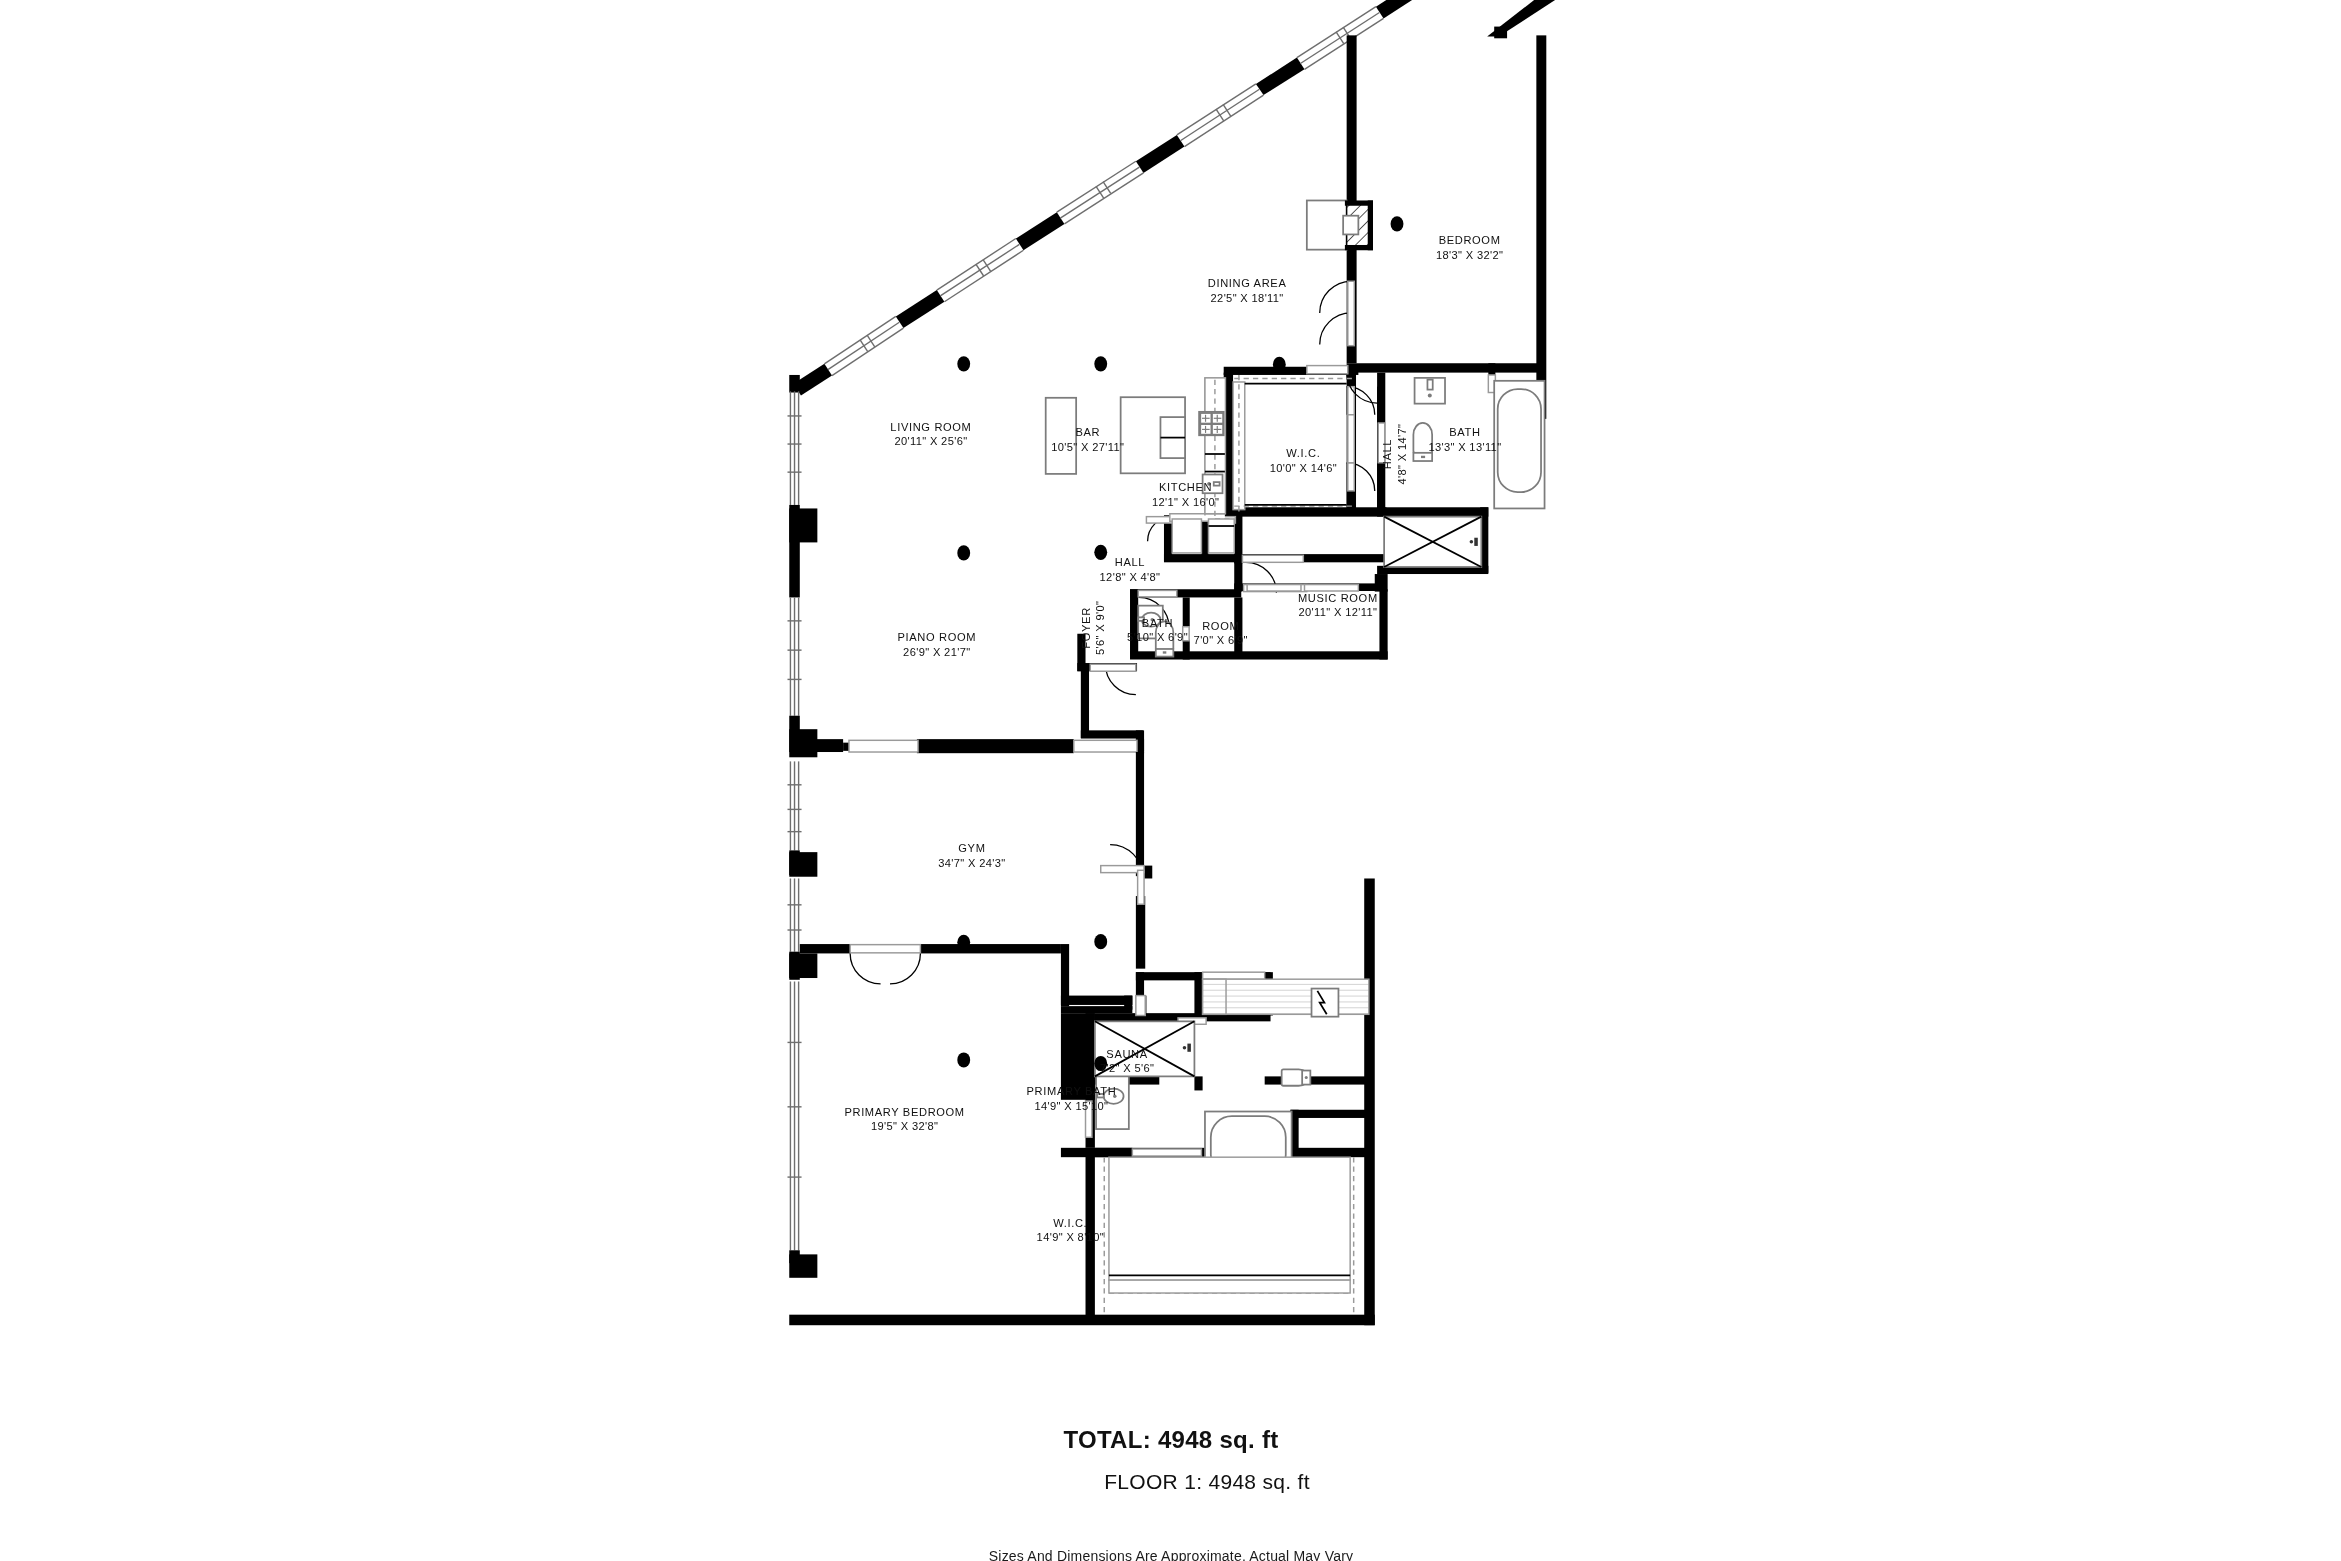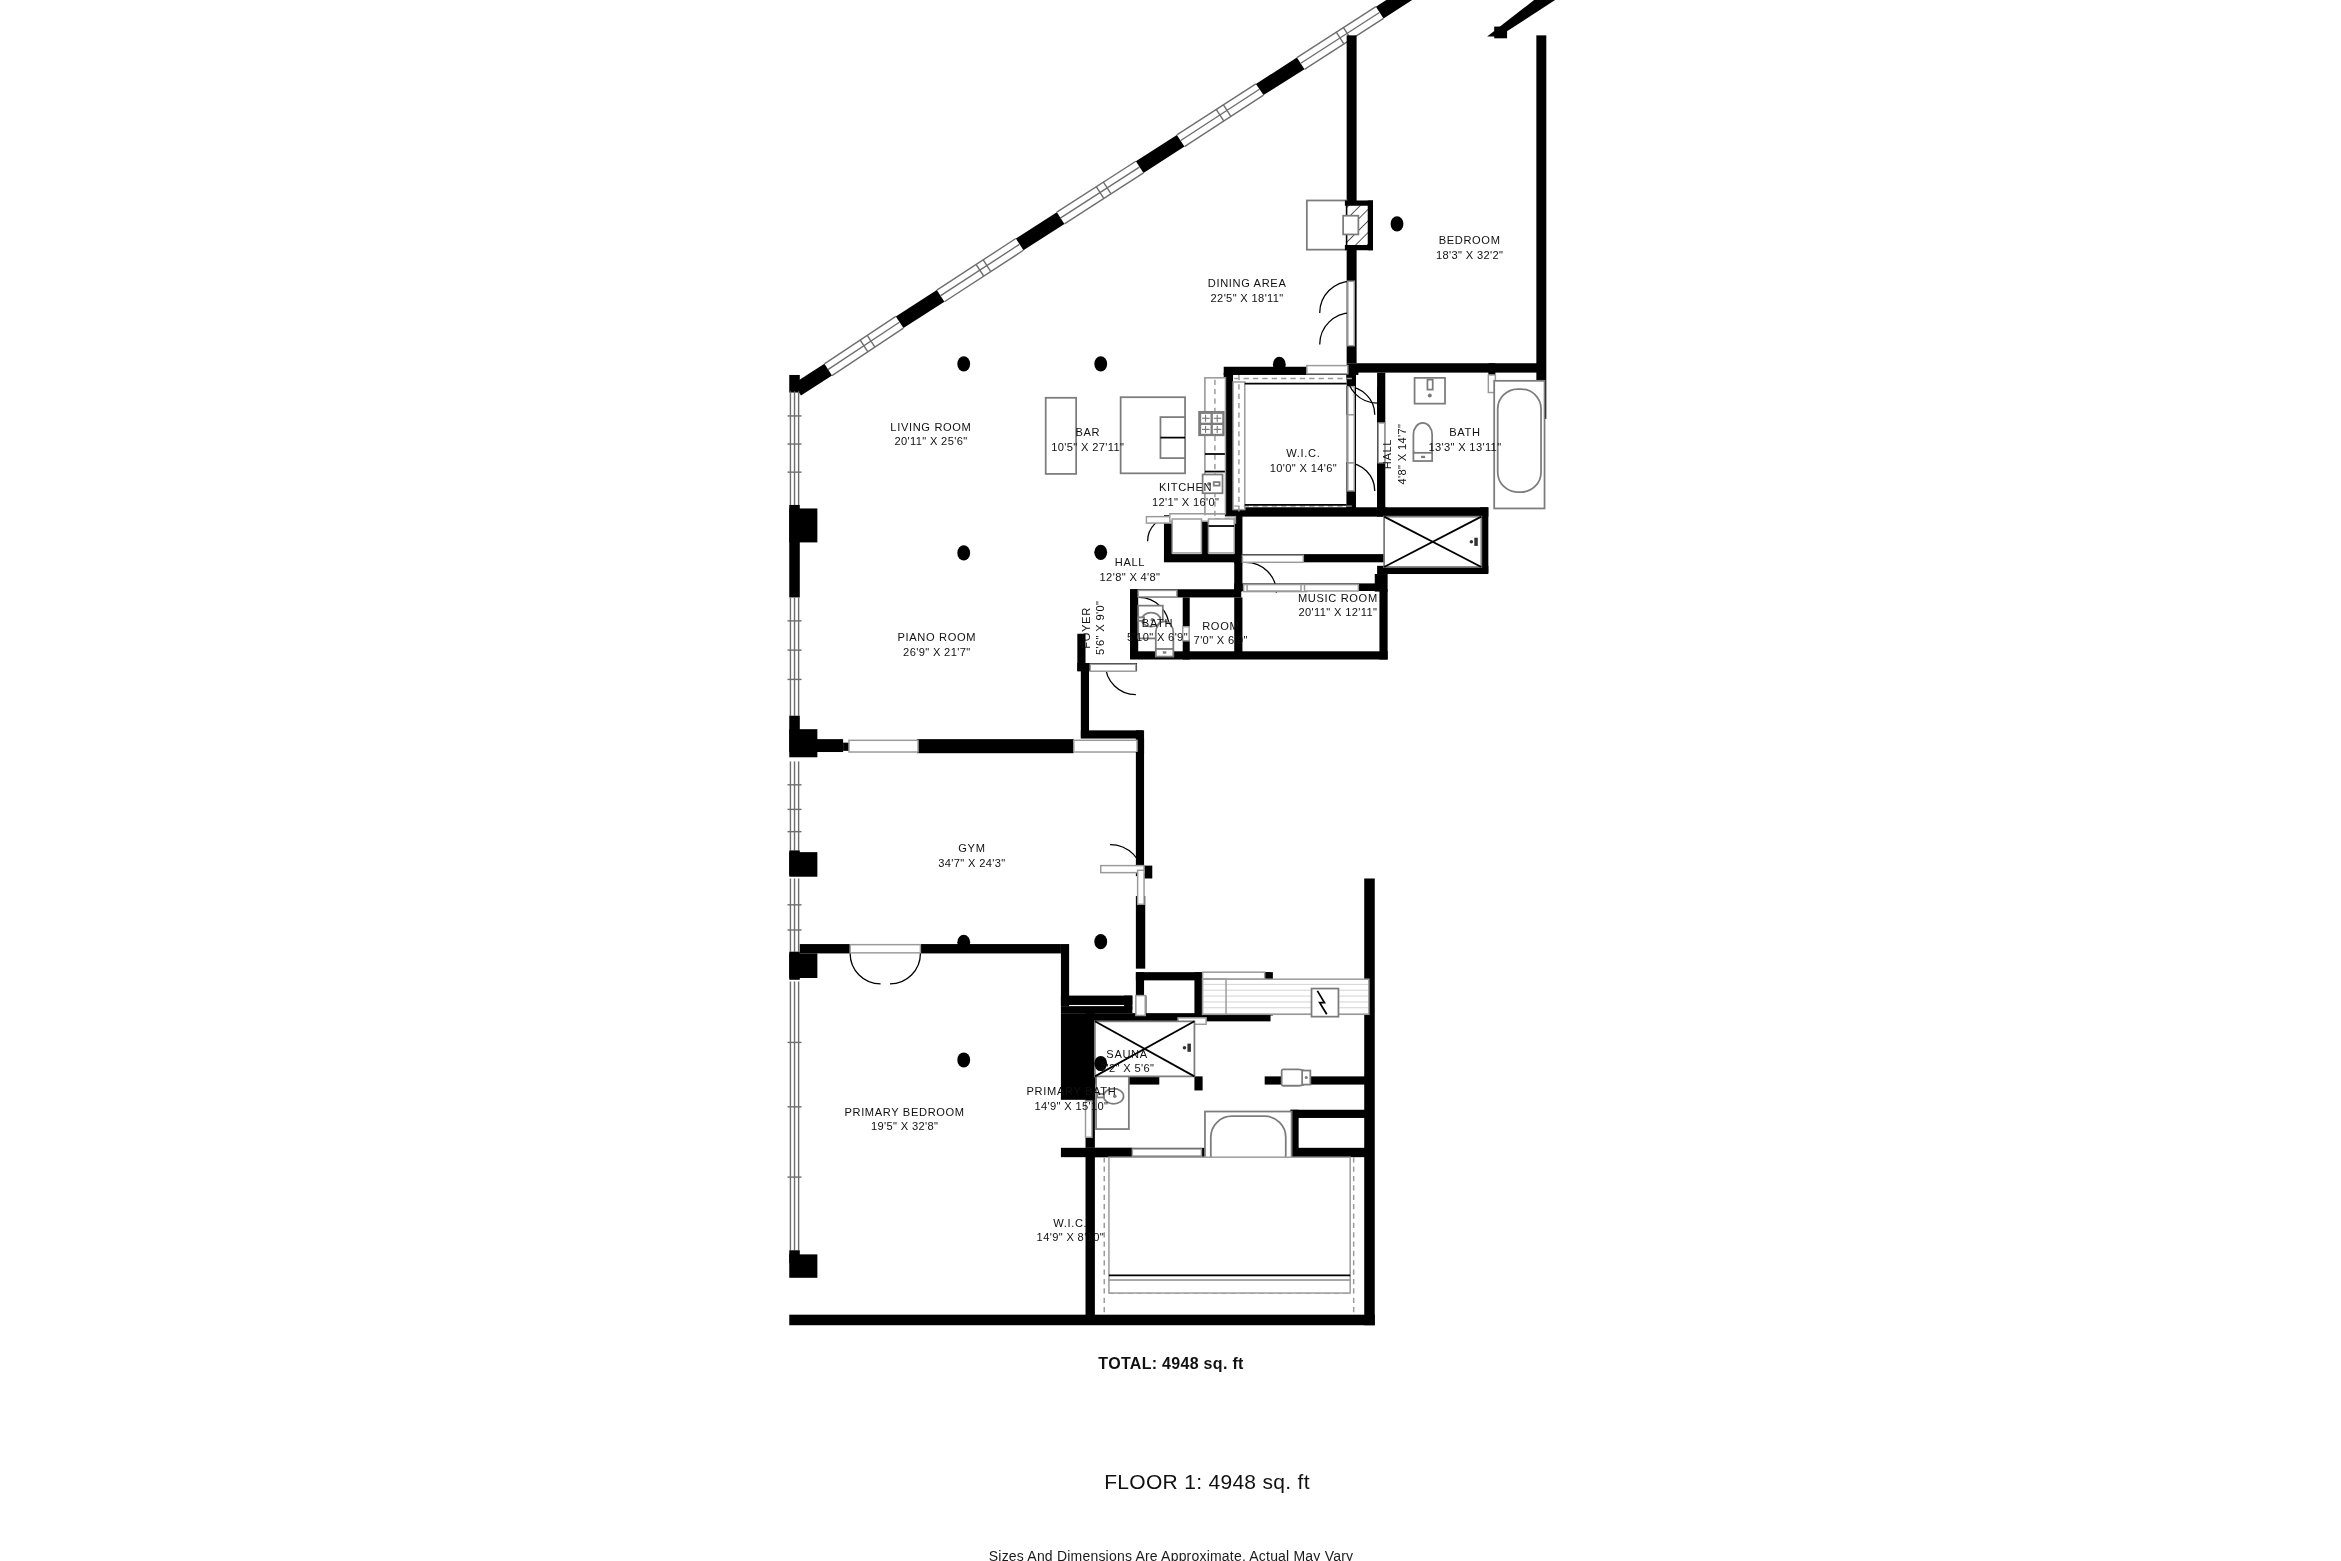--- a/index.html
+++ b/index.html
@@ -16,21 +16,21 @@
   .fixture{fill:#ffffff;stroke:#7c7c7c;stroke-width:3;}
   .fixture-d{fill:#ffffff;stroke:#9a9a9a;stroke-width:2.5;}
   .cab{fill:#ffffff;stroke:#9a9a9a;stroke-width:2.5;}
   .dash{fill:none;stroke:#9a9a9a;stroke-width:2.5;stroke-dasharray:9 7;}
   .swing{fill:none;stroke:#000000;stroke-width:2.2;}
   .dot{fill:#000000;}
   .winline{fill:none;stroke:#6e6e6e;stroke-width:2.4;}
   .rlabel{font-family:"Liberation Sans",sans-serif;fill:#111111;font-size:19px;letter-spacing:1.1px;text-anchor:middle;}
   .rdim{font-family:"Liberation Sans",sans-serif;fill:#111111;font-size:19px;letter-spacing:0.6px;text-anchor:middle;}
   .footer{position:absolute;left:0;width:2342px;text-align:center;}
-  .f-total{top:1355px;font-size:16px;font-weight:bold;color:#111111;letter-spacing:0.3px;}
+  .f-total{top:1426px;font-size:24px;font-weight:bold;color:#111111;letter-spacing:0.3px;}
   .f-floor{top:1470px;font-size:21px;color:#111111;letter-spacing:0.3px;margin-left:36px;}
   .f-note{top:1548px;font-size:14px;color:#1a1a1a;letter-spacing:0.2px;}
   .hatchbox{fill:url(#hatch45);stroke:#000000;stroke-width:2.5;}
 </style>
 </head>
 <body>
 
 <div id="plan-wrap">
 <svg width="2342" height="1562" viewBox="0 0 4000 2667">
   <defs>

